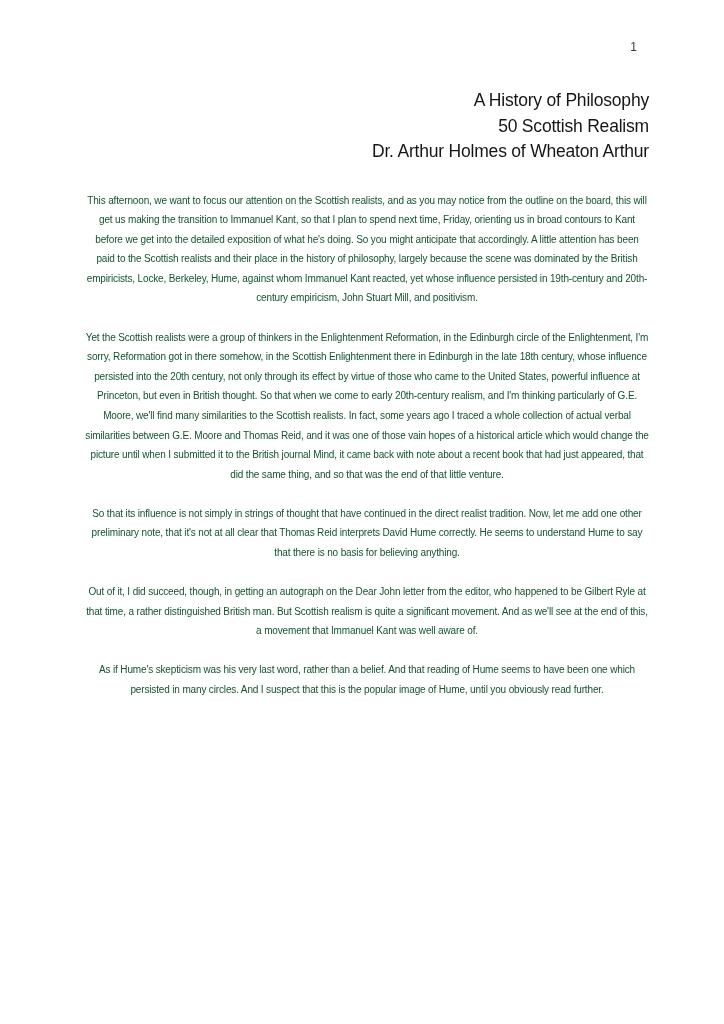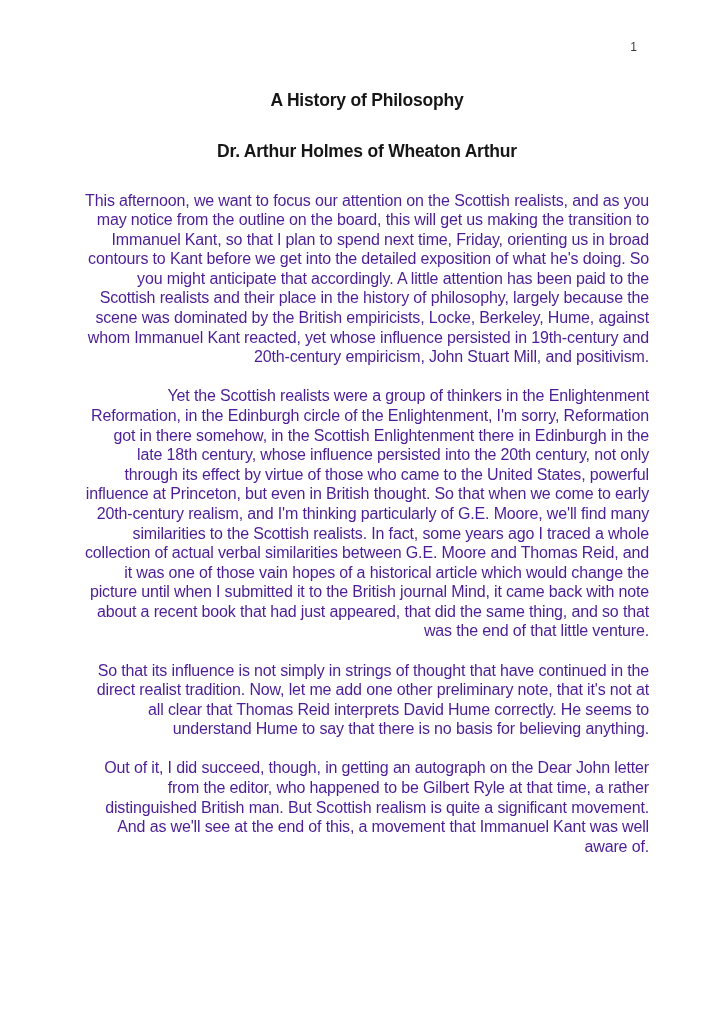--- a/index.html
+++ b/index.html
@@ -26,56 +26,57 @@
     color: #3c3c3c;
   }
   .content {
     position: absolute;
     left: 85px;
     top: 88px;
     width: 564px;
   }
   .title {
     margin: 0 0 26px 0;
-    text-align: center;
-    font-weight: 700;
+    text-align: right;
+    font-weight: 400;
     font-size: 17.5px;
     line-height: 25.5px;
     letter-spacing: -0.2px;
     color: #161616;
   }
   .body-text p {
     margin: 0 0 19.5px 0;
-    font-size: 16px;
+    font-size: 10px;
     line-height: 19.6px;
     letter-spacing: -0.15px;
-    text-align: right;
-    color: #4c1d95;
+    text-align: center;
+    color: #14532d;
   }
   .body-text p:last-child {
     margin-bottom: 0;
   }
 </style>
 </head>
 <body>
 
 <div class="page">
 
   <div class="page-number">1</div>
 
   <div class="content">
 
     <h1 class="title">
       <span>A History of Philosophy</span><br>
-      <br>
+      <span>50 Scottish Realism</span><br>
       <span>Dr. Arthur Holmes of Wheaton Arthur</span>
     </h1>
 
     <div class="body-text">
       <p>This afternoon, we want to focus our attention on the Scottish realists, and as you may notice from the outline on the board, this will get us making the transition to Immanuel Kant, so that I plan to spend next time, Friday, orienting us in broad contours to Kant before we get into the detailed exposition of what he's doing. So you might anticipate that accordingly. A little attention has been paid to the Scottish realists and their place in the history of philosophy, largely because the scene was dominated by the British empiricists, Locke, Berkeley, Hume, against whom Immanuel Kant reacted, yet whose influence persisted in 19th-century and 20th-century empiricism, John Stuart Mill, and positivism.</p>
       <p>Yet the Scottish realists were a group of thinkers in the Enlightenment Reformation, in the Edinburgh circle of the Enlightenment, I'm sorry, Reformation got in there somehow, in the Scottish Enlightenment there in Edinburgh in the late 18th century, whose influence persisted into the 20th century, not only through its effect by virtue of those who came to the United States, powerful influence at Princeton, but even in British thought. So that when we come to early 20th-century realism, and I'm thinking particularly of G.E. Moore, we'll find many similarities to the Scottish realists. In fact, some years ago I traced a whole collection of actual verbal similarities between G.E. Moore and Thomas Reid, and it was one of those vain hopes of a historical article which would change the picture until when I submitted it to the British journal Mind, it came back with note about a recent book that had just appeared, that did the same thing, and so that was the end of that little venture.</p>
       <p>So that its influence is not simply in strings of thought that have continued in the direct realist tradition. Now, let me add one other preliminary note, that it's not at all clear that Thomas Reid interprets David Hume correctly. He seems to understand Hume to say that there is no basis for believing anything.</p>
       <p>Out of it, I did succeed, though, in getting an autograph on the Dear John letter from the editor, who happened to be Gilbert Ryle at that time, a rather distinguished British man. But Scottish realism is quite a significant movement. And as we'll see at the end of this, a movement that Immanuel Kant was well aware of.</p>
+      <p>As if Hume's skepticism was his very last word, rather than a belief. And that reading of Hume seems to have been one which persisted in many circles. And I suspect that this is the popular image of Hume, until you obviously read further.</p>
     </div>
 
   </div>
 
 </div>
 
 </body></html>

